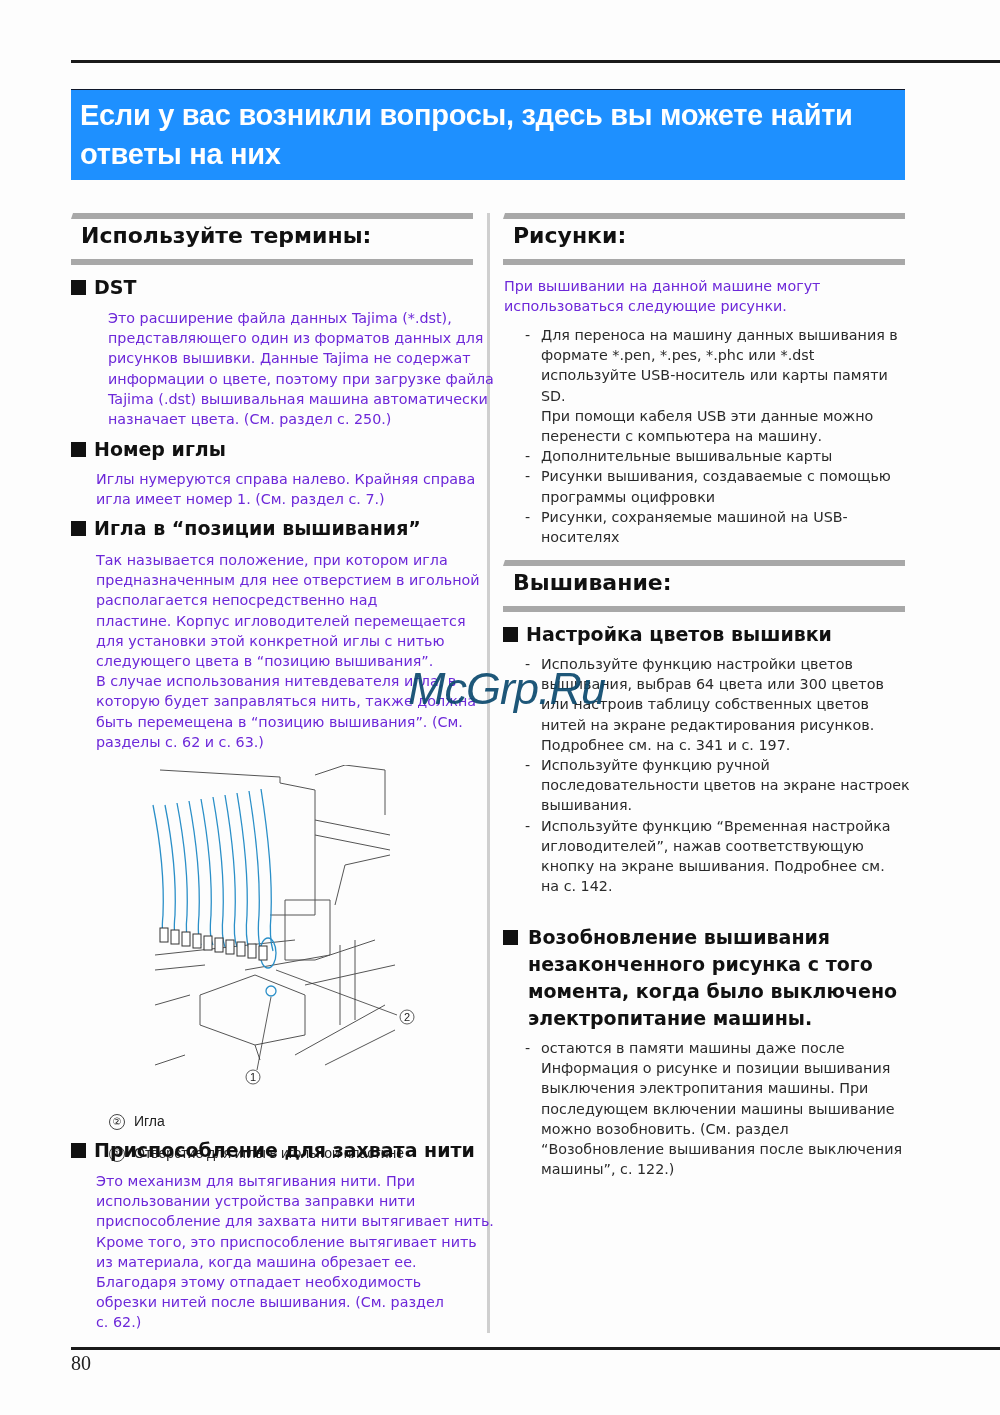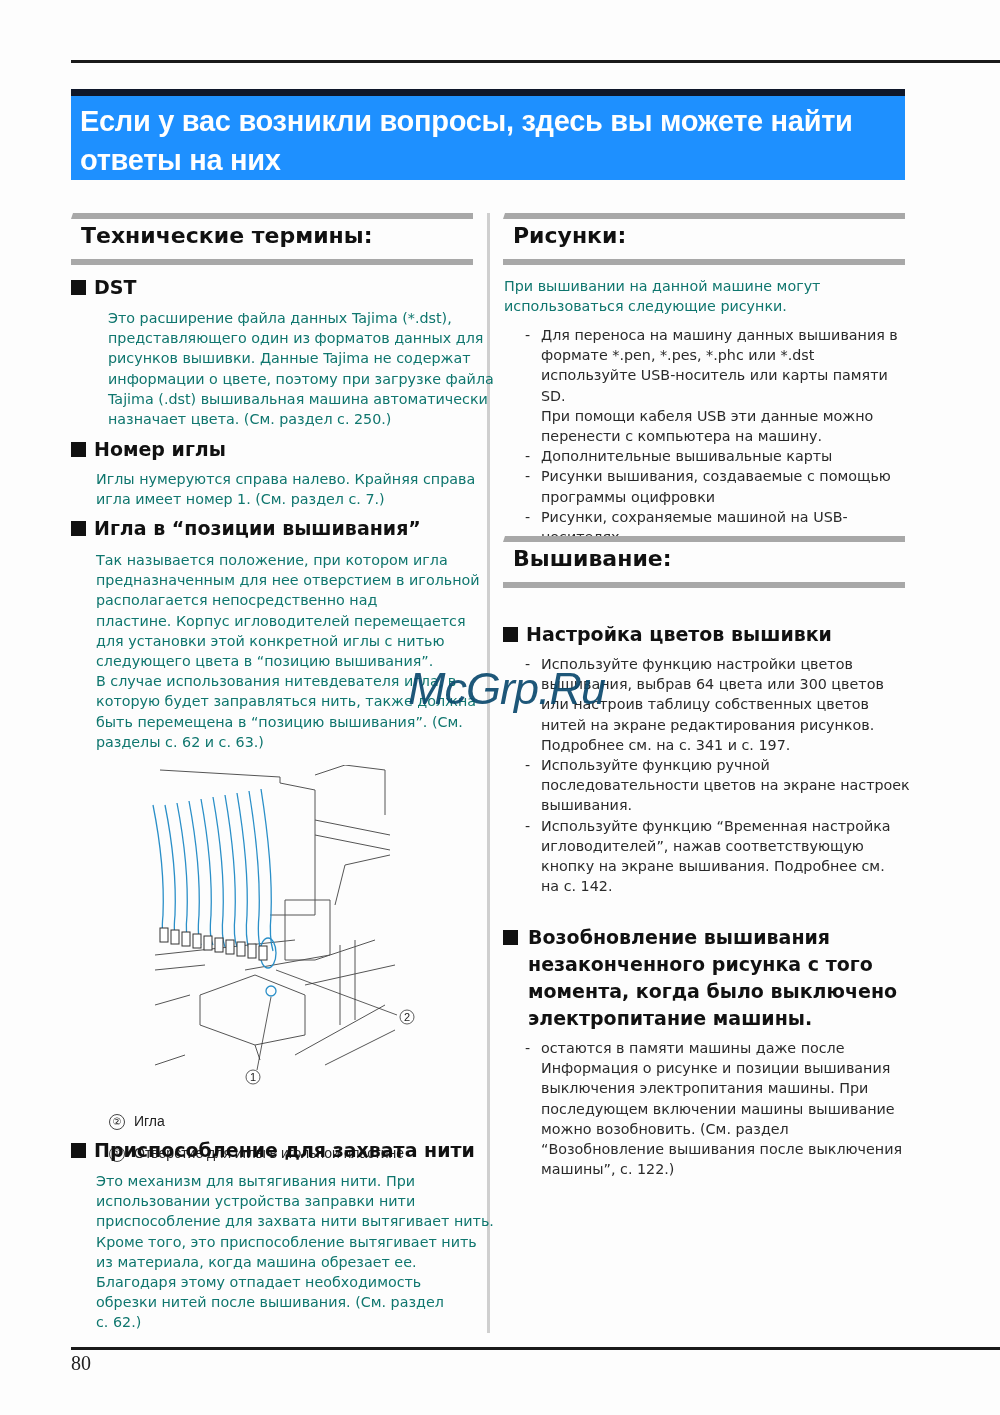--- a/index.html
+++ b/index.html
@@ -1,30 +1,30 @@
 <!DOCTYPE html>
 <html><head>
 <meta charset="utf-8">
 <style>
   html, body { margin:0; padding:0; }
   body { width:1000px; height:1415px; background:#fdfdfd; position:relative; overflow:hidden;
          font-family:"DejaVu Sans", sans-serif; color:#222; }
   .top-rule { position:absolute; left:71px; top:60px; width:929px; height:3px; background:#1a1a1a; }
-  .banner { position:absolute; left:71px; top:89px; width:834px; height:91px; background:#1e90ff; border-top:7px solid #0f172a; box-sizing:border-box; }
+  .banner { position:absolute; left:71px; top:89px; width:834px; height:91px; background:#1e90ff; border-top:1px solid #0f172a; box-sizing:border-box; }
   .banner-title { position:absolute; left:9px; top:6px; width:820px; color:#fff; font-family:"Liberation Sans", sans-serif; font-weight:bold; font-size:29px; line-height:39px; letter-spacing:-0.3px; }
   .col-divider { position:absolute; left:487px; top:213px; width:3px; height:1120px; background:#cfcfcf; }
   .sec-head { position:absolute; height:52px; }
   .sec-head .bar-top { position:absolute; left:0; right:0; top:0; height:6px; background:#a8a8a8; clip-path:polygon(2px 0,100% 0,100% 100%,0 100%); }
   .sec-head .bar-bot { position:absolute; left:0; right:0; bottom:0; height:6px; background:#a8a8a8; }
   .sec-head .txt { position:absolute; left:10px; top:10px; font-family:"DejaVu Sans", sans-serif; font-weight:bold; font-size:22px; color:#111; }
   .sub-head { position:absolute; font-family:"DejaVu Sans", sans-serif; font-weight:bold; font-size:19px; color:#111; line-height:27px; }
   .sub-head .sq { display:inline-block; width:15px; height:15px; background:#111; margin-right:8px; vertical-align:-1px; }
   .sub-head.multi { padding-left:25px; }
   .sub-head.multi .sq { position:absolute; left:0; top:6px; }
-  .para { position:absolute; font-size:14.3px; line-height:20.2px; color:#0f766e; }
+  .para { position:absolute; font-size:14.3px; line-height:20.2px; color:#6d28d9; }
   .para .line { display:block; white-space:nowrap; }
   .list { position:absolute; font-size:14.3px; line-height:20.2px; color:#2a2a2a; }
   .list .li { position:relative; padding-left:16px; }
   .list .li .dash { position:absolute; left:0; top:0; }
   .list .li .line { display:block; white-space:nowrap; }
   .figure { position:absolute; left:145px; top:765px; width:290px; height:325px; }
   .caption { position:absolute; left:109px; font-family:"Liberation Sans", sans-serif; font-size:14px; color:#222; }
   .caption .num { display:inline-block; width:14px; height:14px; border:1px solid #444; border-radius:50%; font-size:10px; line-height:14px; text-align:center; margin-right:9px; vertical-align:1px; }
   .bottom-rule { position:absolute; left:71px; top:1347px; width:929px; height:3px; background:#1a1a1a; }
   .page-num { position:absolute; left:71px; top:1352px; font-family:"Liberation Serif", serif; font-size:20px; color:#222; }
@@ -39,21 +39,21 @@
   <div class="banner-title">
     <div>Если у вас возникли вопросы, здесь вы можете найти</div>
     <div>ответы на них</div>
   </div>
 </div>
 
 <div class="col-divider"></div>
 
 <div class="sec-head" style="left:71px; top:213px; width:402px;">
   <div class="bar-top"></div>
-  <div class="txt">Технические термины:</div>
+  <div class="txt">Используйте термины:</div>
   <div class="bar-bot"></div>
 </div>
 
 <div class="sub-head" style="left:71px; top:274px;">
   <span class="sq"></span><span>DST</span>
 </div>
 <div class="para" style="left:108px; top:308px;">
   <span class="line">Это расширение файла данных Tajima (*.dst),</span>
   <span class="line">представляющего один из форматов данных для</span>
   <span class="line">рисунков вышивки. Данные Tajima не содержат</span>
@@ -190,21 +190,21 @@
     <span class="line">Рисунки вышивания, создаваемые с помощью</span>
     <span class="line">программы оцифровки</span>
   </div>
   <div class="li">
     <span class="dash">-</span>
     <span class="line">Рисунки, сохраняемые машиной на USB-</span>
     <span class="line">носителях</span>
   </div>
 </div>
 
-<div class="sec-head" style="left:503px; top:536px; width:402px;">
+<div class="sec-head" style="left:503px; top:560px; width:402px;">
   <div class="bar-top"></div>
   <div class="txt">Вышивание:</div>
   <div class="bar-bot"></div>
 </div>
 
 <div class="sub-head" style="left:503px; top:621px;">
   <span class="sq"></span><span>Настройка цветов вышивки</span>
 </div>
 
 <div class="list" style="left:525px; top:654px;">

